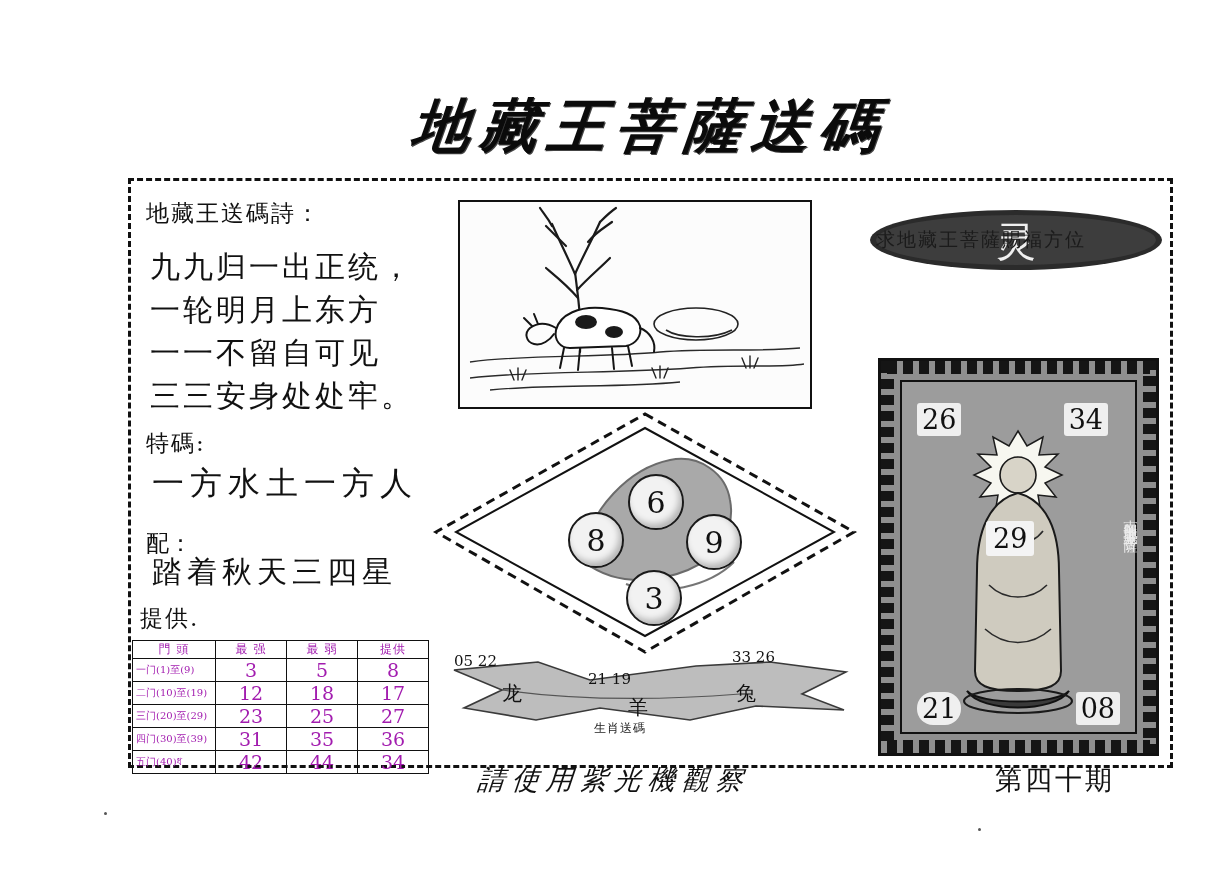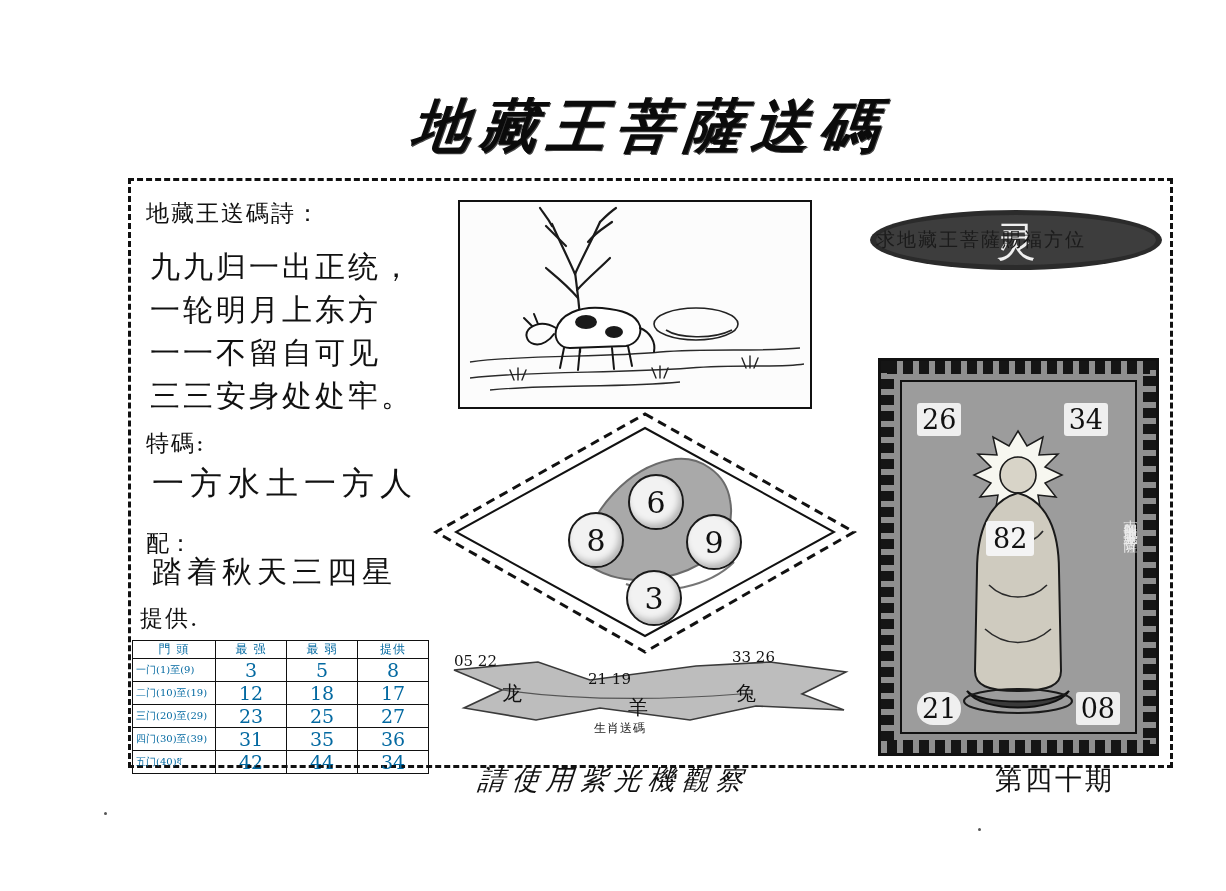--- a/index.html
+++ b/index.html
@@ -111,21 +111,21 @@
     position: absolute;
     left: 132px;
     top: 640px;
     border-collapse: collapse;
     font-family: "DejaVu Serif", serif;
   }
   .num-table td, .num-table th {
     border: 1px solid #111;
     text-align: center;
     font-weight: normal;
-    color: #0369a1;
+    color: #a21caf;
   }
   .num-table thead th {
     font-size: 12px;
     height: 17px;
     padding: 0 2px;
     letter-spacing: 1px;
   }
   .num-table thead th.c0 { width: 78px; }
   .num-table thead th.cx { width: 66px; }
   .num-table tbody td {
@@ -459,21 +459,21 @@
     <path d="M137 132 C108 140 96 170 96 210 L94 310 C94 324 106 330 137 330 C168 330 180 324 180 310 L178 210 C178 170 166 140 137 132 Z" fill="#cfcbbf" stroke="#1a1a1a" stroke-width="2"></path>
     <path d="M112 170 C124 186 150 186 162 170" fill="none" stroke="#2a2a2a" stroke-width="1.6"></path>
     <path d="M108 224 C124 240 150 240 166 224" fill="none" stroke="#2a2a2a" stroke-width="1.6"></path>
     <path d="M104 268 C124 286 150 286 170 268" fill="none" stroke="#2a2a2a" stroke-width="1.6"></path>
 
     <path d="M86 330 C100 352 174 352 188 330 C176 344 98 344 86 330 Z" fill="#3a3a3a" stroke="#111" stroke-width="2"></path>
     <ellipse cx="137" cy="340" rx="54" ry="12" fill="none" stroke="#1a1a1a" stroke-width="2"></ellipse>
   </svg>
   <div class="corner-num" style="left:36px; top:42px;">26</div>
   <div class="corner-num" style="right:48px; top:42px;">34</div>
-  <div class="center-num">82</div>
+  <div class="center-num">29</div>
   <div class="corner-num" style="left:36px; bottom:28px;border-radius:16px;">21</div>
   <div class="corner-num" style="right:36px; bottom:28px;">08</div>
   <div class="side-text">南無地藏王菩薩</div>
 </div>
 
 <div class="footer-note">請使用紫光機觀察</div>
 <div class="issue">第四十期</div>
 
 <div class="noise-dot" style="left:978px; top:828px;"></div>
 <div class="noise-dot" style="left:104px; top:812px;"></div>

